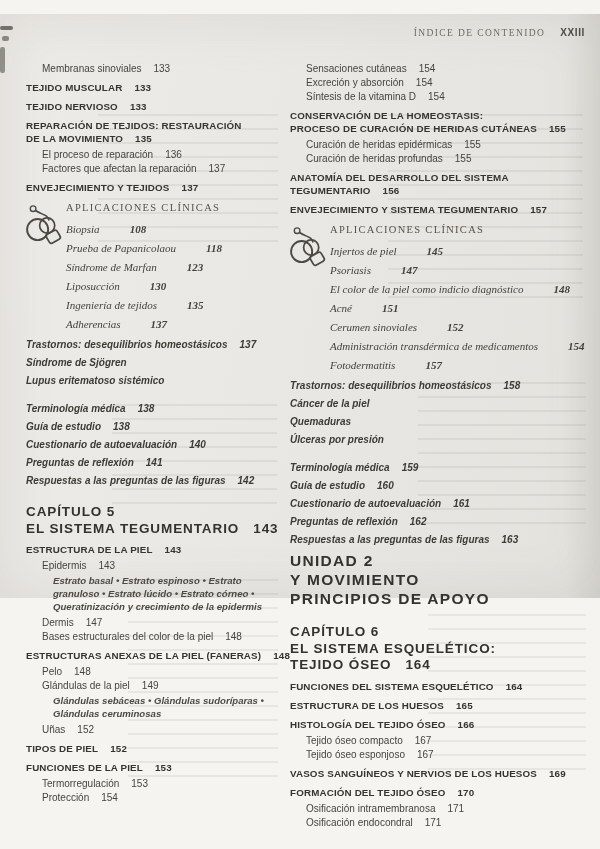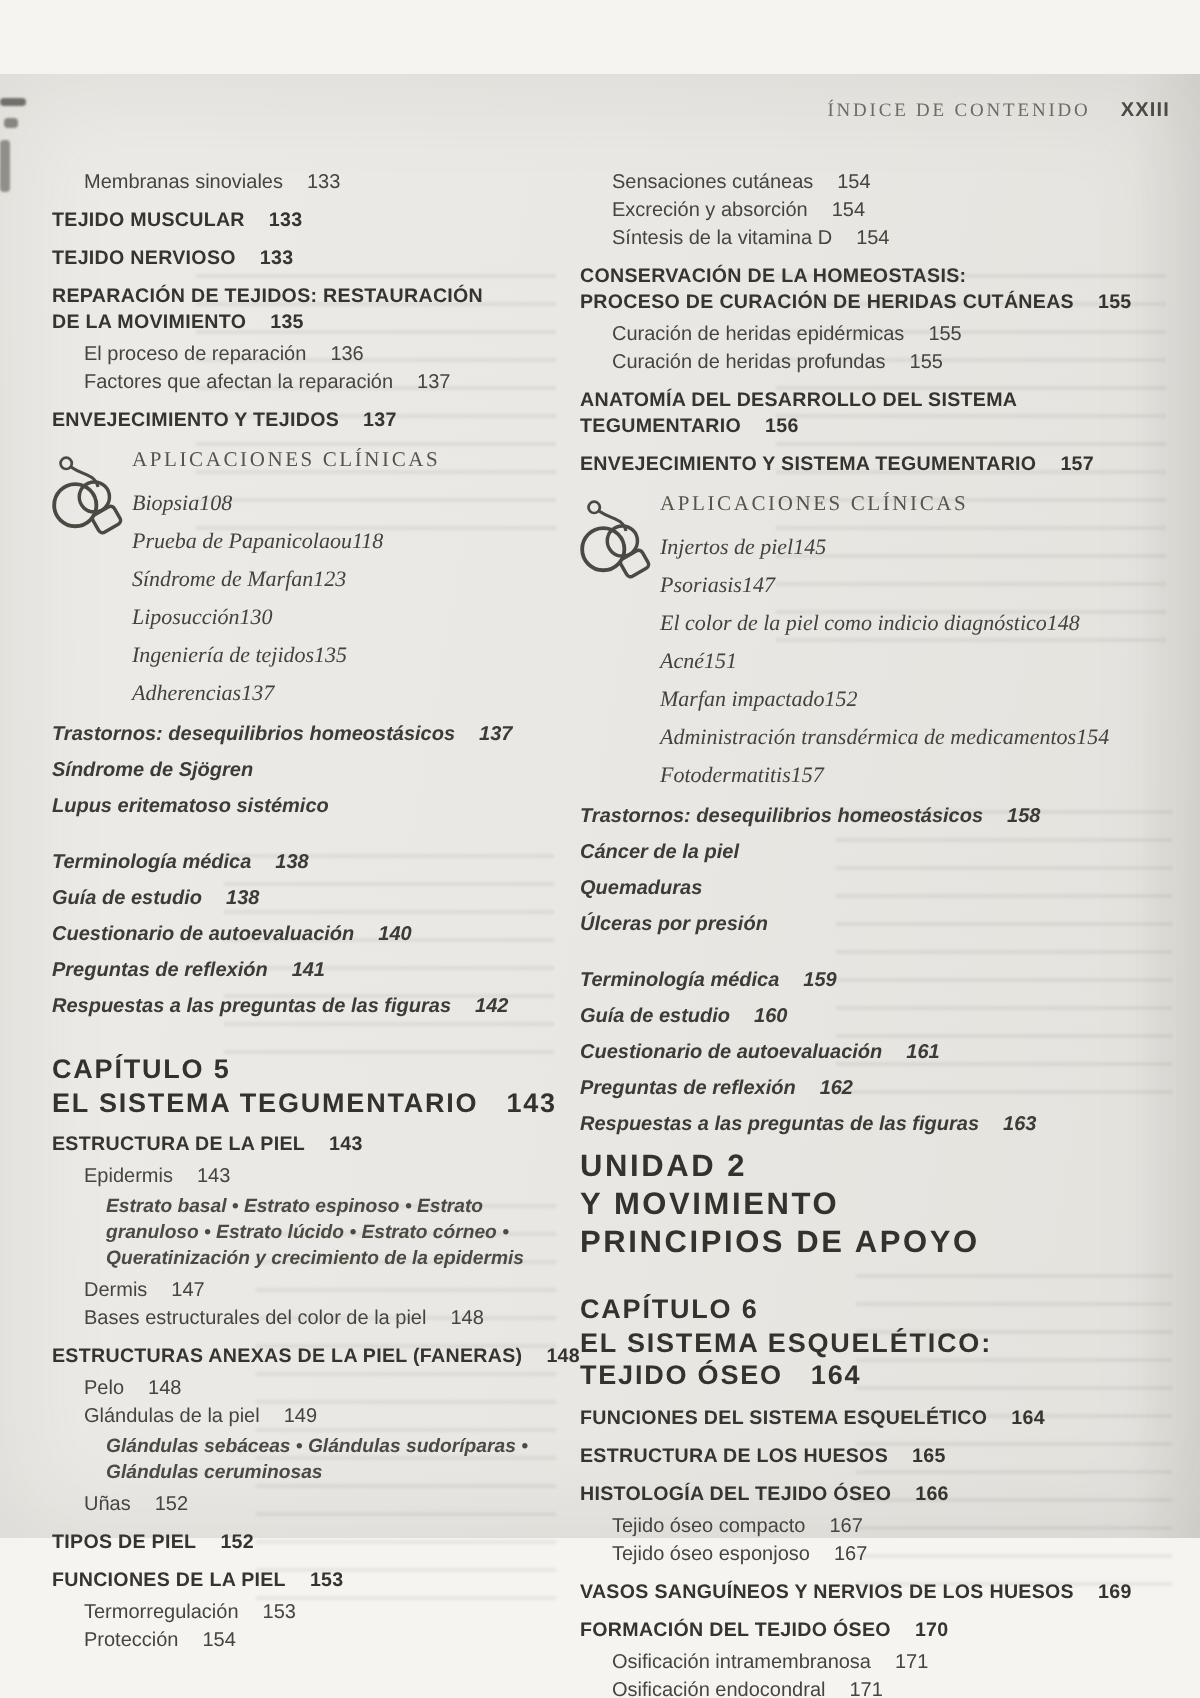--- a/index.html
+++ b/index.html
@@ -4,21 +4,21 @@
 <style>
   * { margin:0; padding:0; box-sizing:border-box; }
   html,body { width:600px; height:849px; }
   body {
     position:relative; overflow:hidden;
     background:#f5f4f1;
     font-family:"Liberation Sans", sans-serif;
     -webkit-font-smoothing:antialiased;
   }
   .page {
-    position:absolute; left:0; top:37px; width:600px; height:732px;
+    position:absolute; left:0; top:14px; width:600px; height:584px;
     background:linear-gradient(100deg,#edebe7 0%, #e9e8e4 45%, #e3e2dd 100%);
     box-shadow:inset 0 0 55px rgba(120,116,106,.14);
   }
   .edge-shade{ position:absolute; right:0; top:0; width:34px; height:100%;
     background:linear-gradient(90deg, rgba(140,136,126,0) 0%, rgba(140,136,126,.12) 100%); }
   .smudge{ position:absolute; background:#4d4b45; border-radius:2px; filter:blur(.6px); }
   .smudge1{ left:0; top:12px; width:13px; height:4px; opacity:.75; }
   .smudge2{ left:0; top:33px; width:5px; height:26px; opacity:.55; }
   .smudge3{ left:2px; top:22px; width:7px; height:5px; opacity:.6; }
 
@@ -49,21 +49,21 @@
   .sub{ font-size:10px; line-height:13px; margin:0 0 1px 16px; color:#454440; white-space:nowrap; }
   .topics{ font-style:italic; font-weight:700; font-size:9.6px; line-height:13px;
     color:#4c4a43; margin:2px 0 3px 27px; }
   .subs-blk{ margin-top:1px; }
 
   .clinical{ margin:7px 0 4px 40px; position:relative; }
   .clin-header{ font-family:"Liberation Serif", serif; font-size:10.5px; letter-spacing:1.3px;
     color:#565349; line-height:14px; margin-bottom:7px; white-space:nowrap; }
   .clin-item{ font-family:"Liberation Serif", serif; font-style:italic; font-size:11px;
     line-height:14px; margin-bottom:5px; color:#44423c; white-space:nowrap; }
-  .clin-item .pg{ margin-left:0; }
+  .clin-item .pg{ margin-left:30px;font-weight:bold; }
   .stetho{ position:absolute; left:-42px; top:1px; }
 
   .boldital{ font-style:italic; font-weight:700; font-size:10px; line-height:14px;
     margin-bottom:4px; color:#3c3b35; white-space:nowrap; }
   .boldital-blk{ margin-top:7px; }
   .gap-lg{ margin-top:14px; }
 
   .chapter{ font-weight:700; font-size:13.5px; line-height:16.5px; letter-spacing:.9px;
     color:#33322d; white-space:nowrap; }
   .chapter-blk{ margin-top:16px; margin-bottom:2px; }
@@ -200,21 +200,21 @@
     <path d="M12.6 9 C 20 14, 26 13, 27.5 20" fill="none" stroke="#4b4942" stroke-width="1.7"></path>
     <circle cx="15" cy="30" r="11.6" fill="none" stroke="#4b4942" stroke-width="2.1"></circle>
     <circle cx="25.5" cy="25.5" r="8.3" fill="none" stroke="#4b4942" stroke-width="1.9"></circle>
     <rect x="25.5" y="32.5" width="13.5" height="11" rx="2.5" transform="rotate(-30 32 38)" fill="#e9e8e4" stroke="#4b4942" stroke-width="1.9"></rect>
   </svg>
         <div class="clin-header"><span class="t">APLICACIONES CLÍNICAS</span></div>
         <div class="clin-item"><span class="t">Injertos de piel</span><span class="pg">145</span></div>
         <div class="clin-item"><span class="t">Psoriasis</span><span class="pg">147</span></div>
         <div class="clin-item"><span class="t">El color de la piel como indicio diagnóstico</span><span class="pg">148</span></div>
         <div class="clin-item"><span class="t">Acné</span><span class="pg">151</span></div>
-        <div class="clin-item"><span class="t">Marfan impactado</span><span class="pg">152</span></div>
+        <div class="clin-item"><span class="t">Cerumen sinoviales</span><span class="pg">152</span></div>
         <div class="clin-item"><span class="t">Administración transdérmica de medicamentos</span><span class="pg">154</span></div>
         <div class="clin-item"><span class="t">Fotodermatitis</span><span class="pg">157</span></div>
       </div>
       <div class="blk boldital-blk">
         <div class="boldital"><span class="t">Trastornos: desequilibrios homeostásicos</span><span class="pg">158</span></div>
         <div class="boldital"><span class="t">Cáncer de la piel</span></div>
         <div class="boldital"><span class="t">Quemaduras</span></div>
         <div class="boldital"><span class="t">Úlceras por presión</span></div>
       </div>
       <div class="blk boldital-blk gap-lg">

